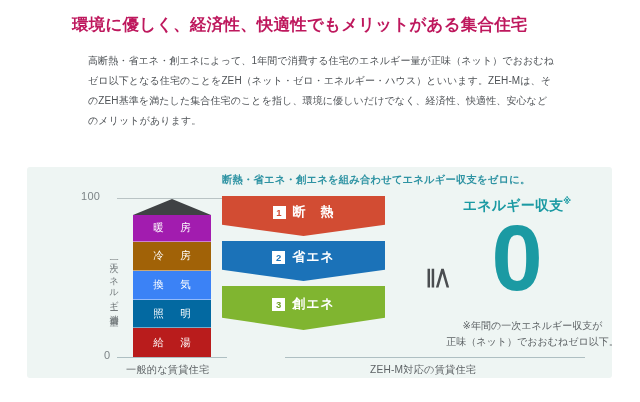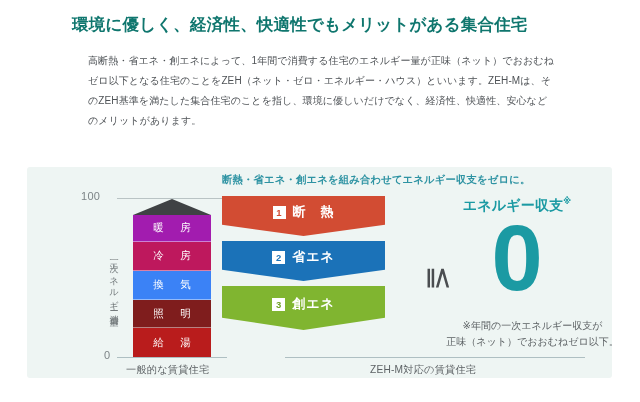--- a/index.html
+++ b/index.html
@@ -18,21 +18,21 @@
   
   .article {
     position: absolute;
     left: 72px;
     top: 14px;
     width: 500px;
   }
   .headline {
     font-size: 16.5px;
     font-weight: bold;
-    color: #0f766e;
+    color: #be185d;
     letter-spacing: 0.2px;
     line-height: 1.3;
     margin: 0 0 14px 0;
     white-space: nowrap;
   }
   .body-copy {
     font-size: 10px;
     color: #4e5256;
     line-height: 2.0;
     margin: 16px;
@@ -124,23 +124,23 @@
     color: #ffffff;
     font-size: 10.5px;
     letter-spacing: 3px;
     display: flex;
     align-items: center;
     justify-content: center;
     border-bottom: 1px solid rgba(255,255,255,0.45);
     text-indent: 3px;
   }
   .seg.s1 { height: 27px; background: #a21caf; margin-top: 16px; }
-  .seg.s2 { height: 29px; background: #be185d; }
+  .seg.s2 { height: 29px; background: #a16207; }
   .seg.s3 { height: 29px; background: #3b82f6; }
-  .seg.s4 { height: 28px; background: #7f1d1d; }
+  .seg.s4 { height: 28px; background: #0369a1; }
   .seg.s5 { height: 29px; background: #b91c1c; border-bottom: none; }
 
   
   .zeh-block {
     position: absolute;
     left: 195px;
     top: 6px;
     width: 205px;
   }
   .banner {

